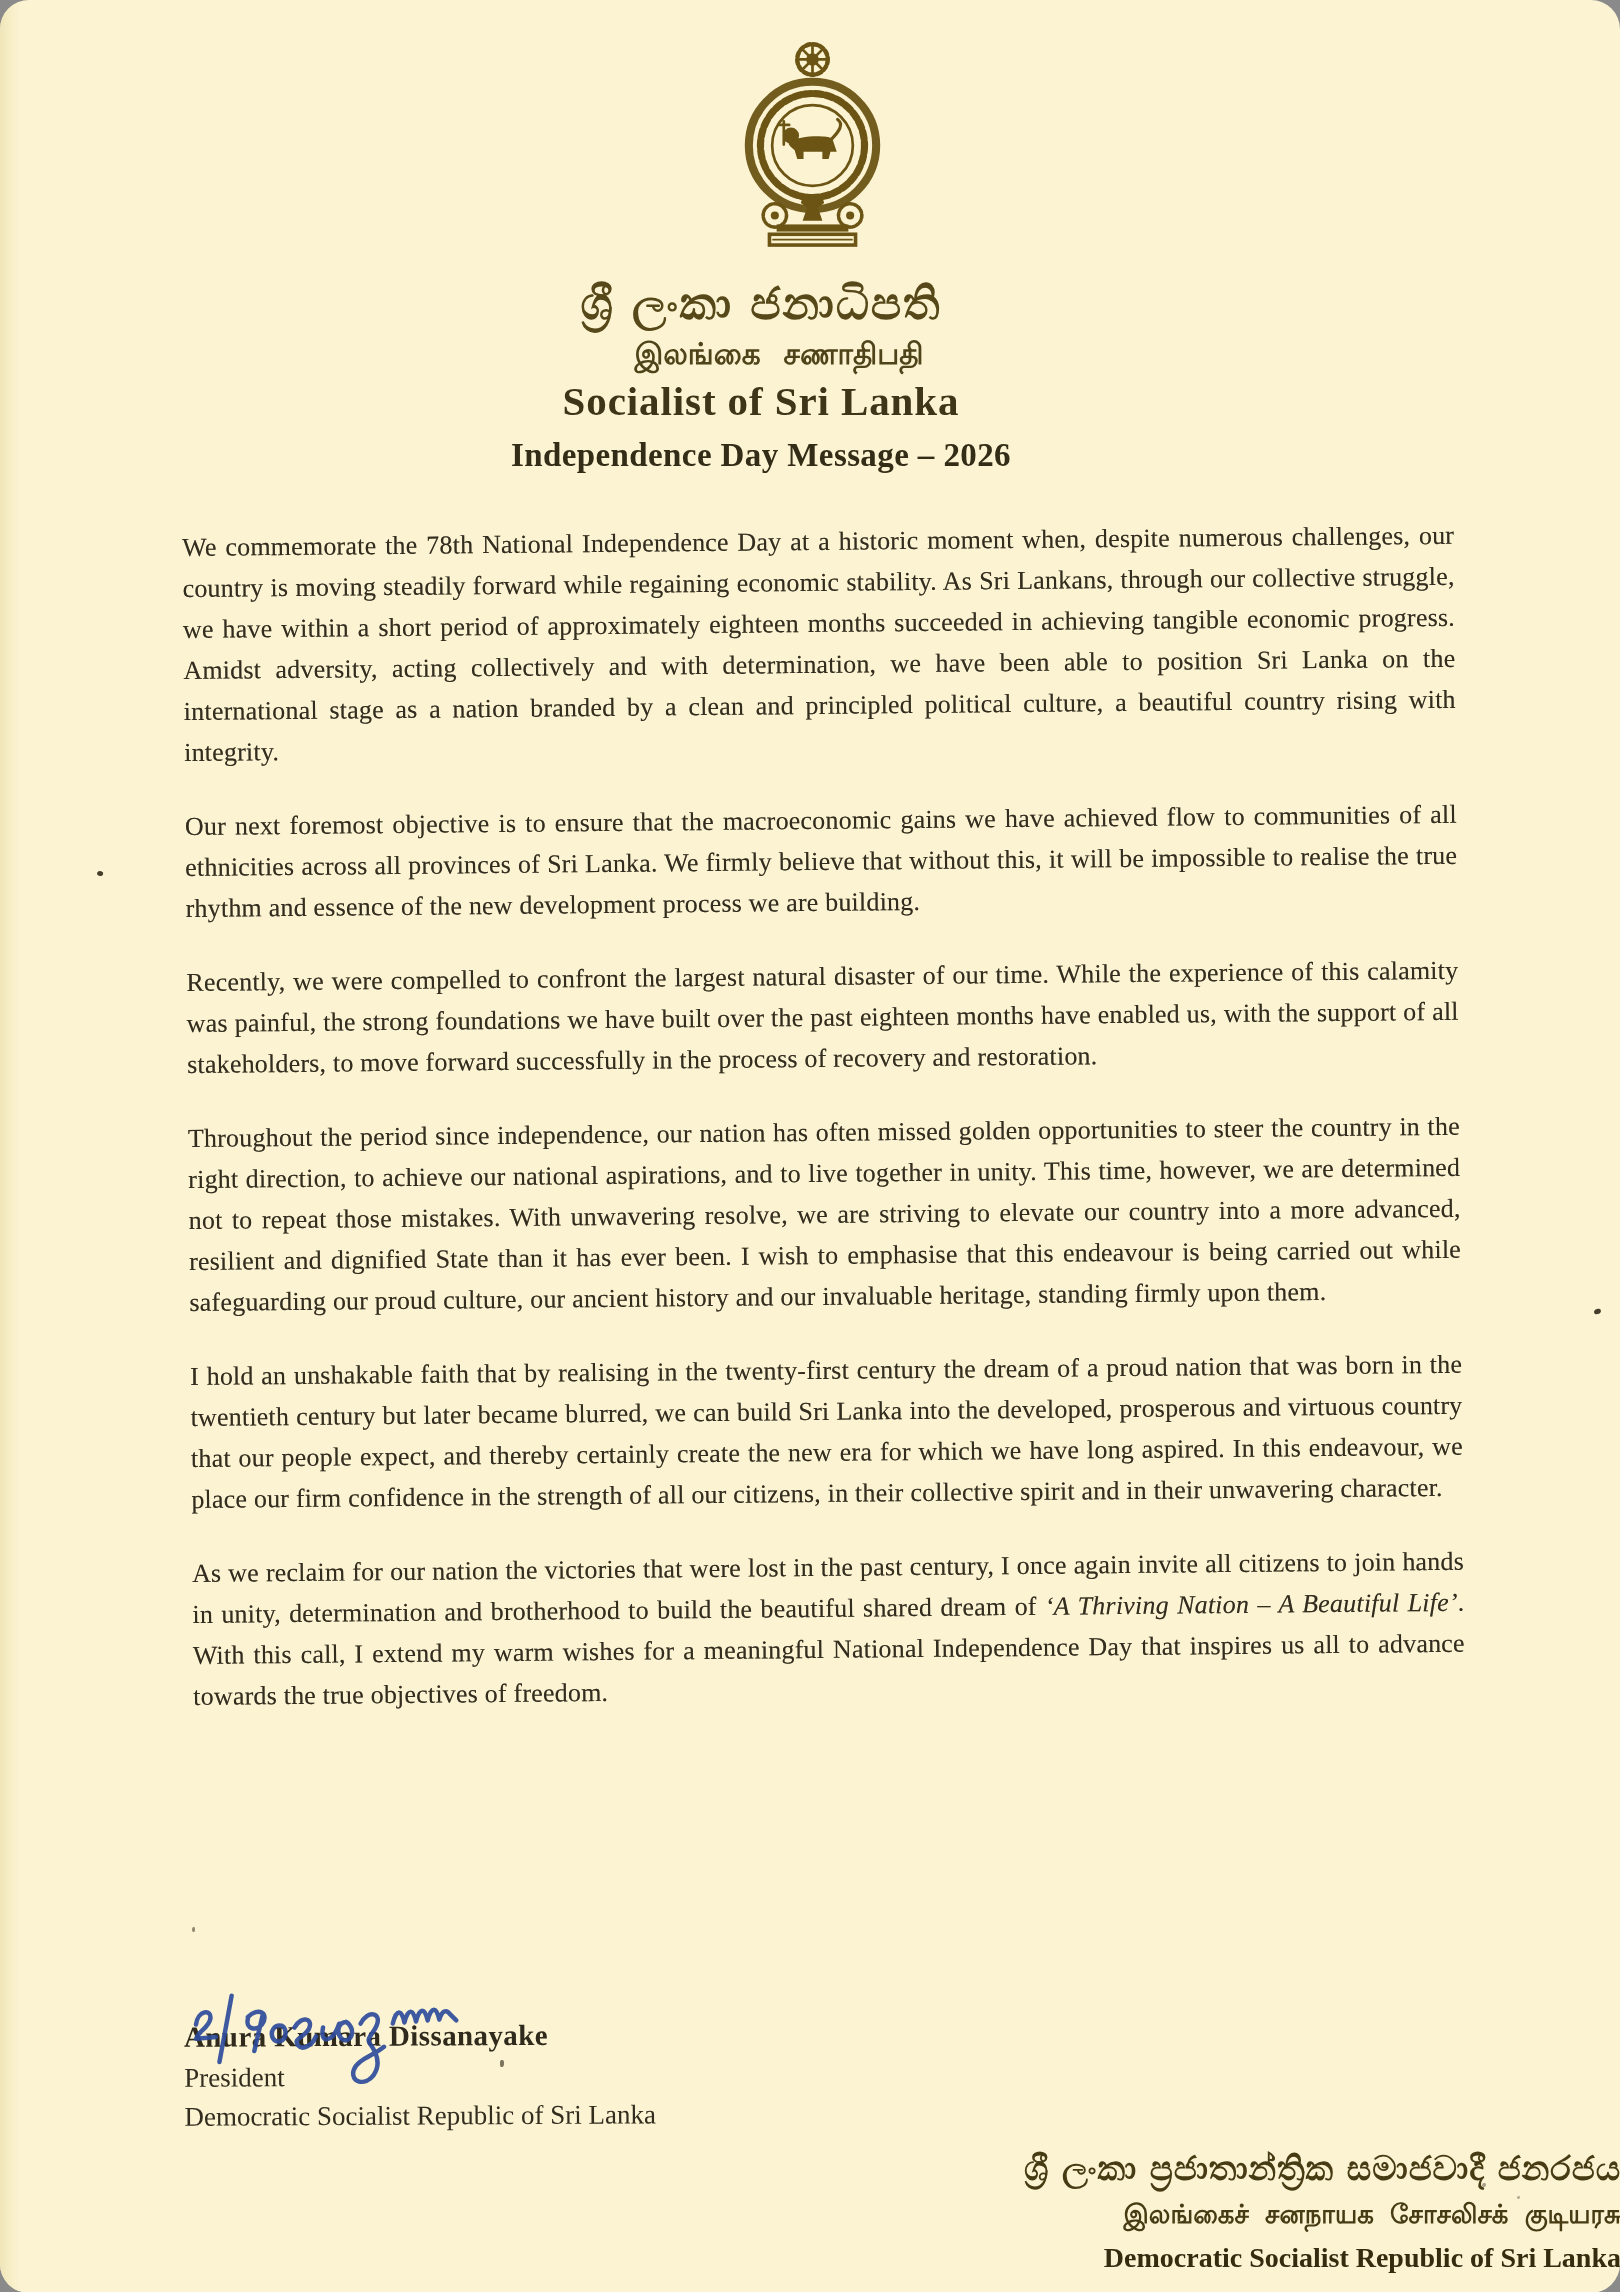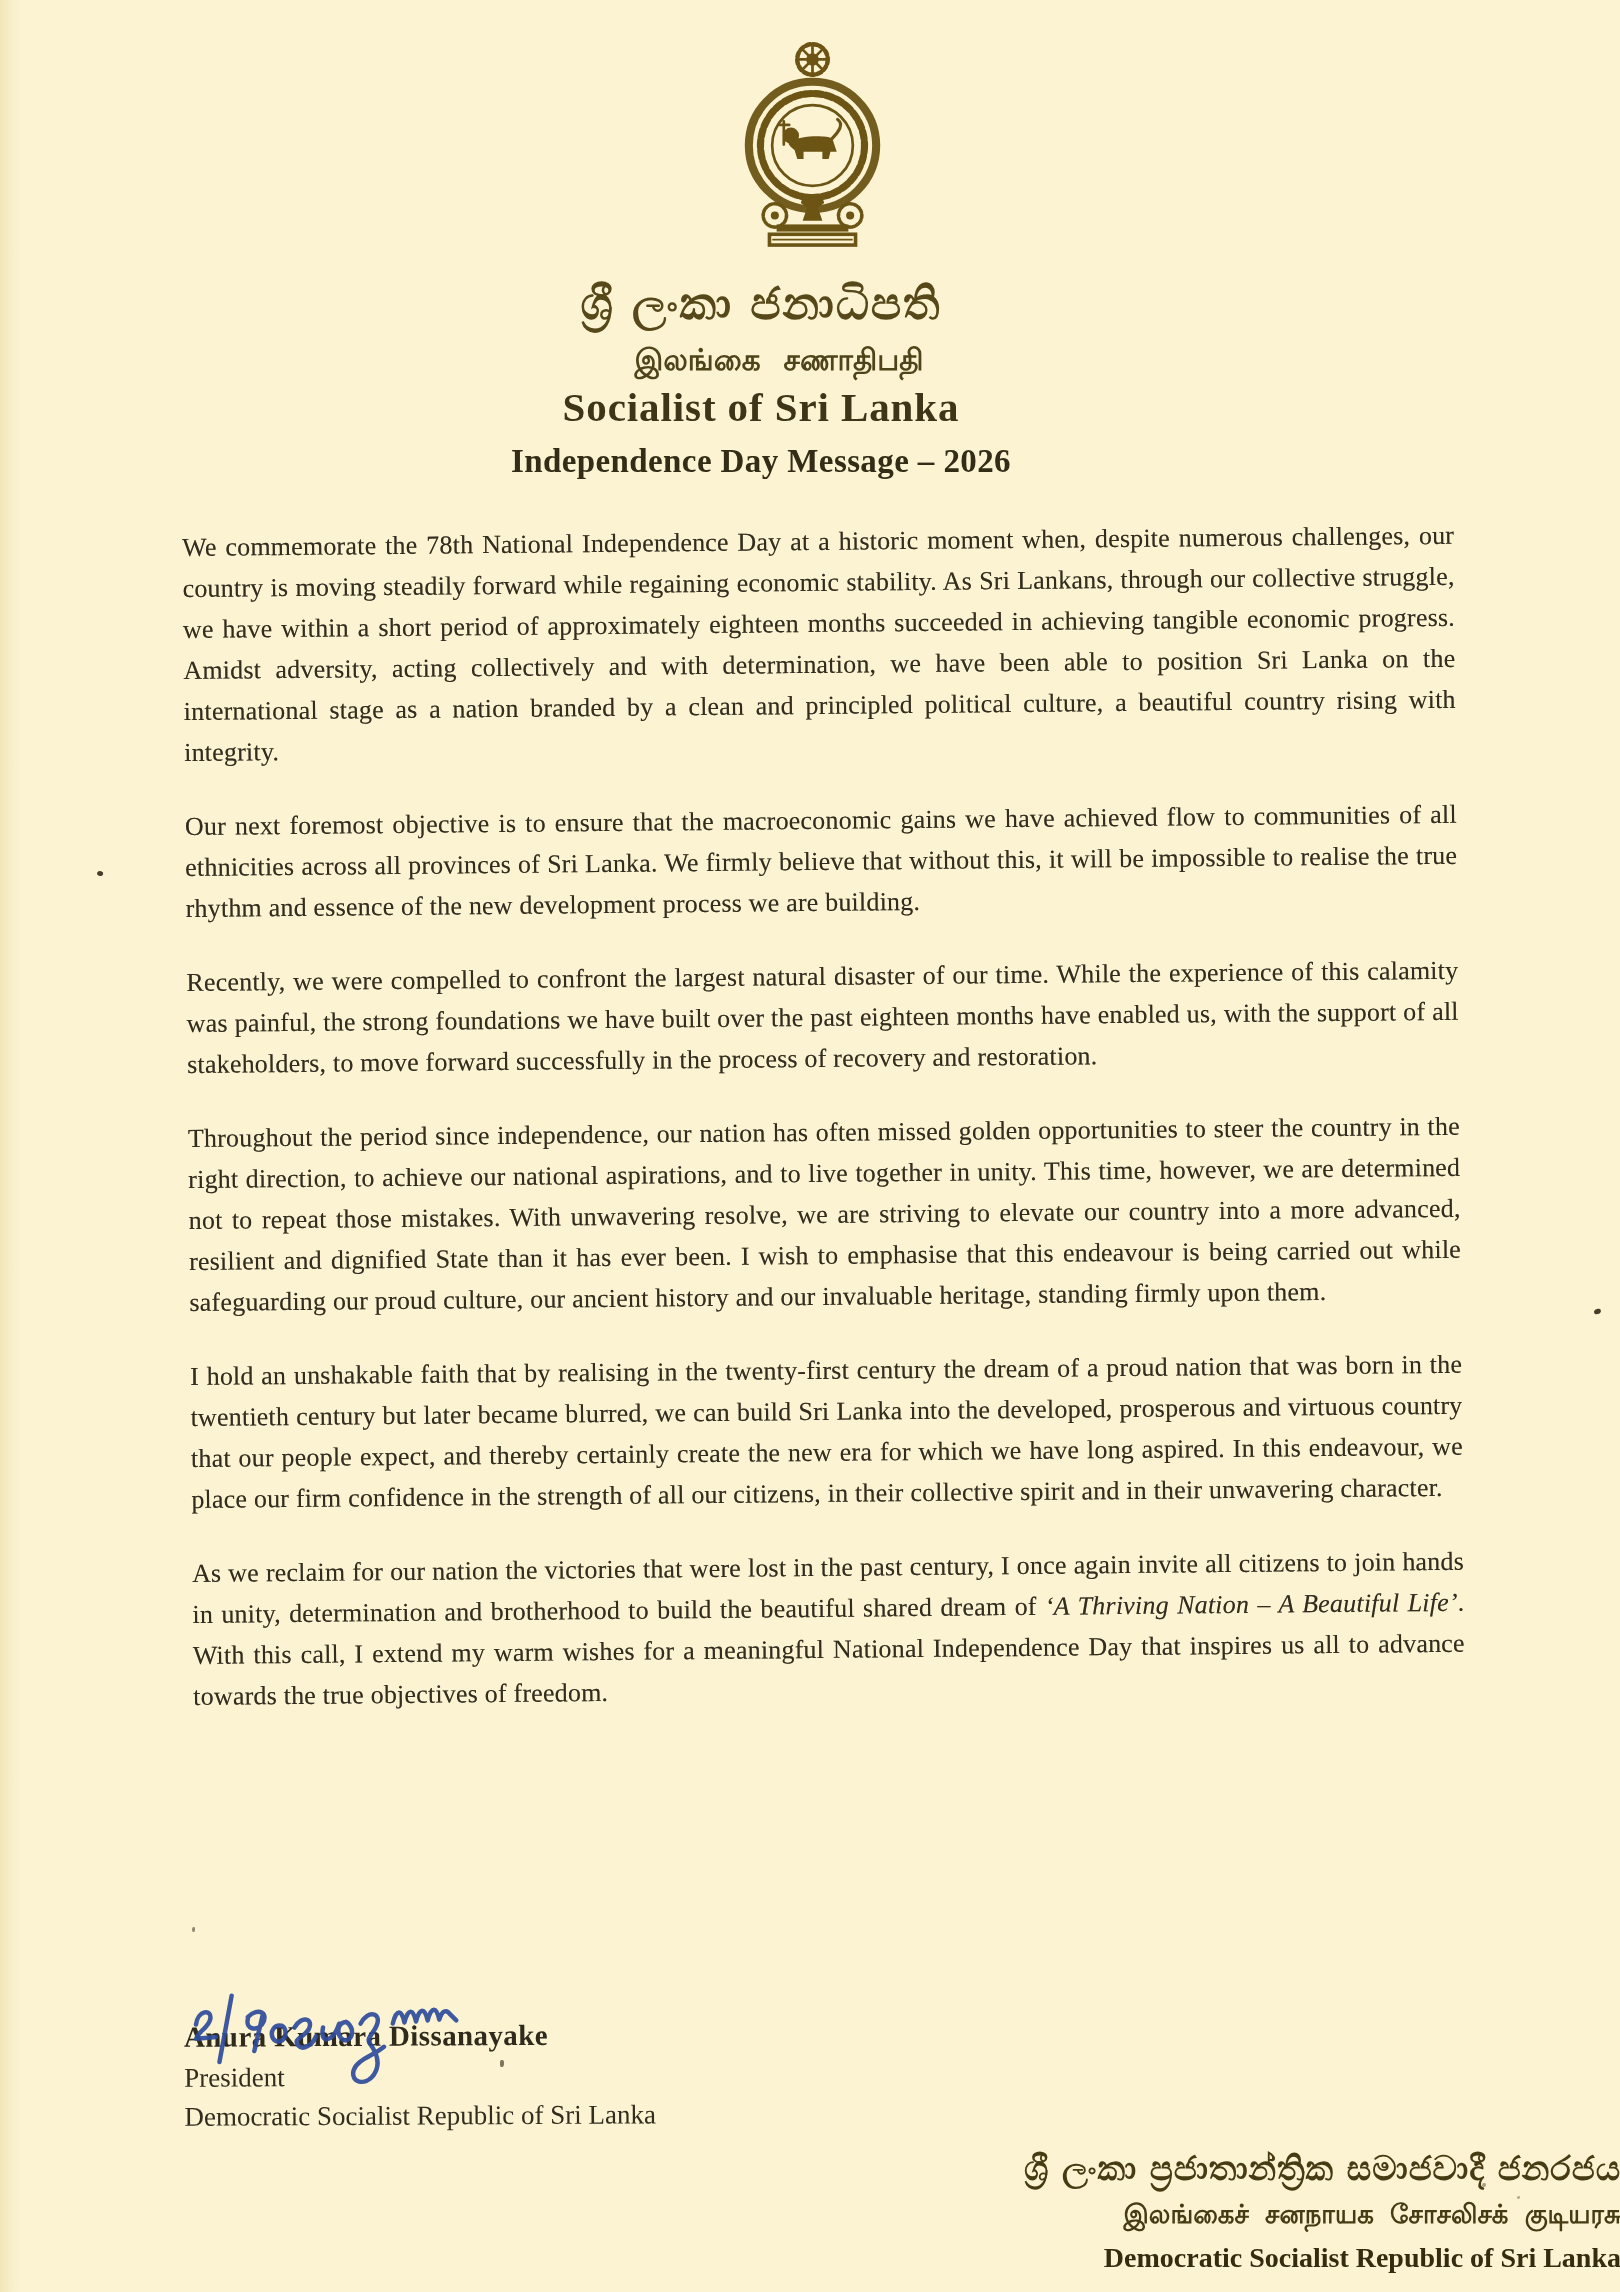--- a/index.html
+++ b/index.html
@@ -3,20 +3,21 @@
 <meta charset="utf-8">
 <style>
   html, body { margin: 0; padding: 0; background: #8a8a8a; }
   .page {
     position: relative;
     width: 1620px;
     height: 2293px;
     background: #fbf3d2;
     overflow: hidden;
     font-family: "Liberation Serif", serif;
+    border-radius: 29px;
   }
   
   .scan-edge {
     position: absolute; left: 0; top: 0; bottom: 0; width: 19.7px;
     background: linear-gradient(to right, #efe3b4, #f7eec6 55%, #fbf3d2);
     opacity: .85;
   }
   .emblem {
     position: absolute;
     left: 730px; top: 36px;
@@ -31,21 +32,21 @@
   .title-sinhala {
     font-family: "DejaVu Sans", sans-serif;
     font-size: 45px; font-weight: bold;
     color: #564818;
     letter-spacing: 1.8px;
   }
   .title-tamil {
     font-family: "DejaVu Sans", sans-serif;
     font-size: 29.6px; font-weight: bold;
     color: #4f4319;
-    margin-top: 15px;
+    margin-top: 9px;
     word-spacing: 12.5px;
     padding-left: 36px;
   }
   .title-english {
     font-size: 41px; font-weight: bold;
     color: #3e3418;
     margin-top: 9px;
     letter-spacing: 0.9px;
   }
   .subtitle {

